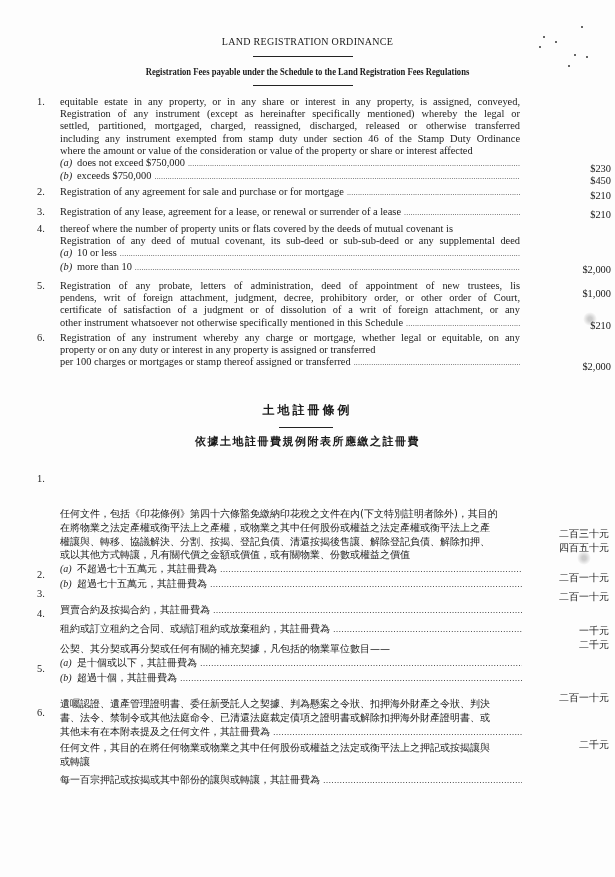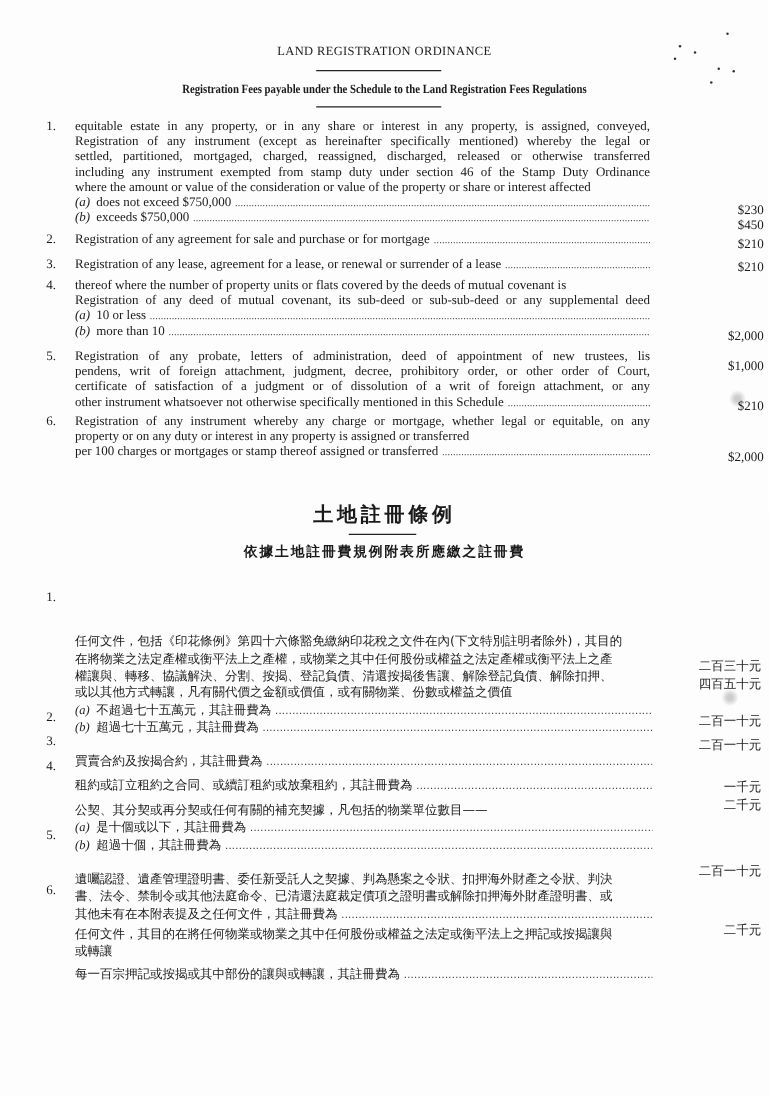--- a/index.html
+++ b/index.html
@@ -17,21 +17,21 @@
   .num { position: absolute; left: 0; top: 0; }
   .body { position: absolute; left: 23px; width: 460px; }
   .line { white-space: nowrap; display: block; }
   .justify { text-align: justify; text-align-last: justify; }
   .leader { display: flex; align-items: baseline; white-space: nowrap; }
   .leader .dots { flex: 1; overflow: hidden; margin-left: 3px; letter-spacing: 0.2px; font-size: 8px; color: #333; }
   .leader .dots::before { content: "....................................................................................................................................................................................................................................................................................................."; }
   .sub-label { display: inline-block; width: 17px; font-style: italic; }
   .fee { position: absolute; left: 508px; width: 66px; text-align: right; white-space: nowrap; }
 
-  .zh-title { top: 402px; font-size: 16px; font-weight: bold; letter-spacing: 3px; }
+  .zh-title { top: 402px; font-size: 12px; font-weight: bold; letter-spacing: 3px; }
   .zh-subtitle { top: 434px; font-size: 11px; font-weight: bold; letter-spacing: 1.5px; }
   .zitem { position: absolute; left: 37px; width: 540px; font-size: 10px; line-height: 13.8px; }
   .zitem .body { left: 23px; width: 462px; margin-top: 35px; }
   .zfee { position: absolute; left: 486px; width: 86px; text-align: right; white-space: nowrap; font-size: 10px; }
 
   .speck { position: absolute; width: 2px; height: 2px; background: #333; border-radius: 1px; }
   .halftone { position: absolute; width: 14px; height: 14px; border-radius: 50%;
     background: radial-gradient(circle, #ccc 20%, #eee 55%, transparent 70%); }
 </style>
 </head>

